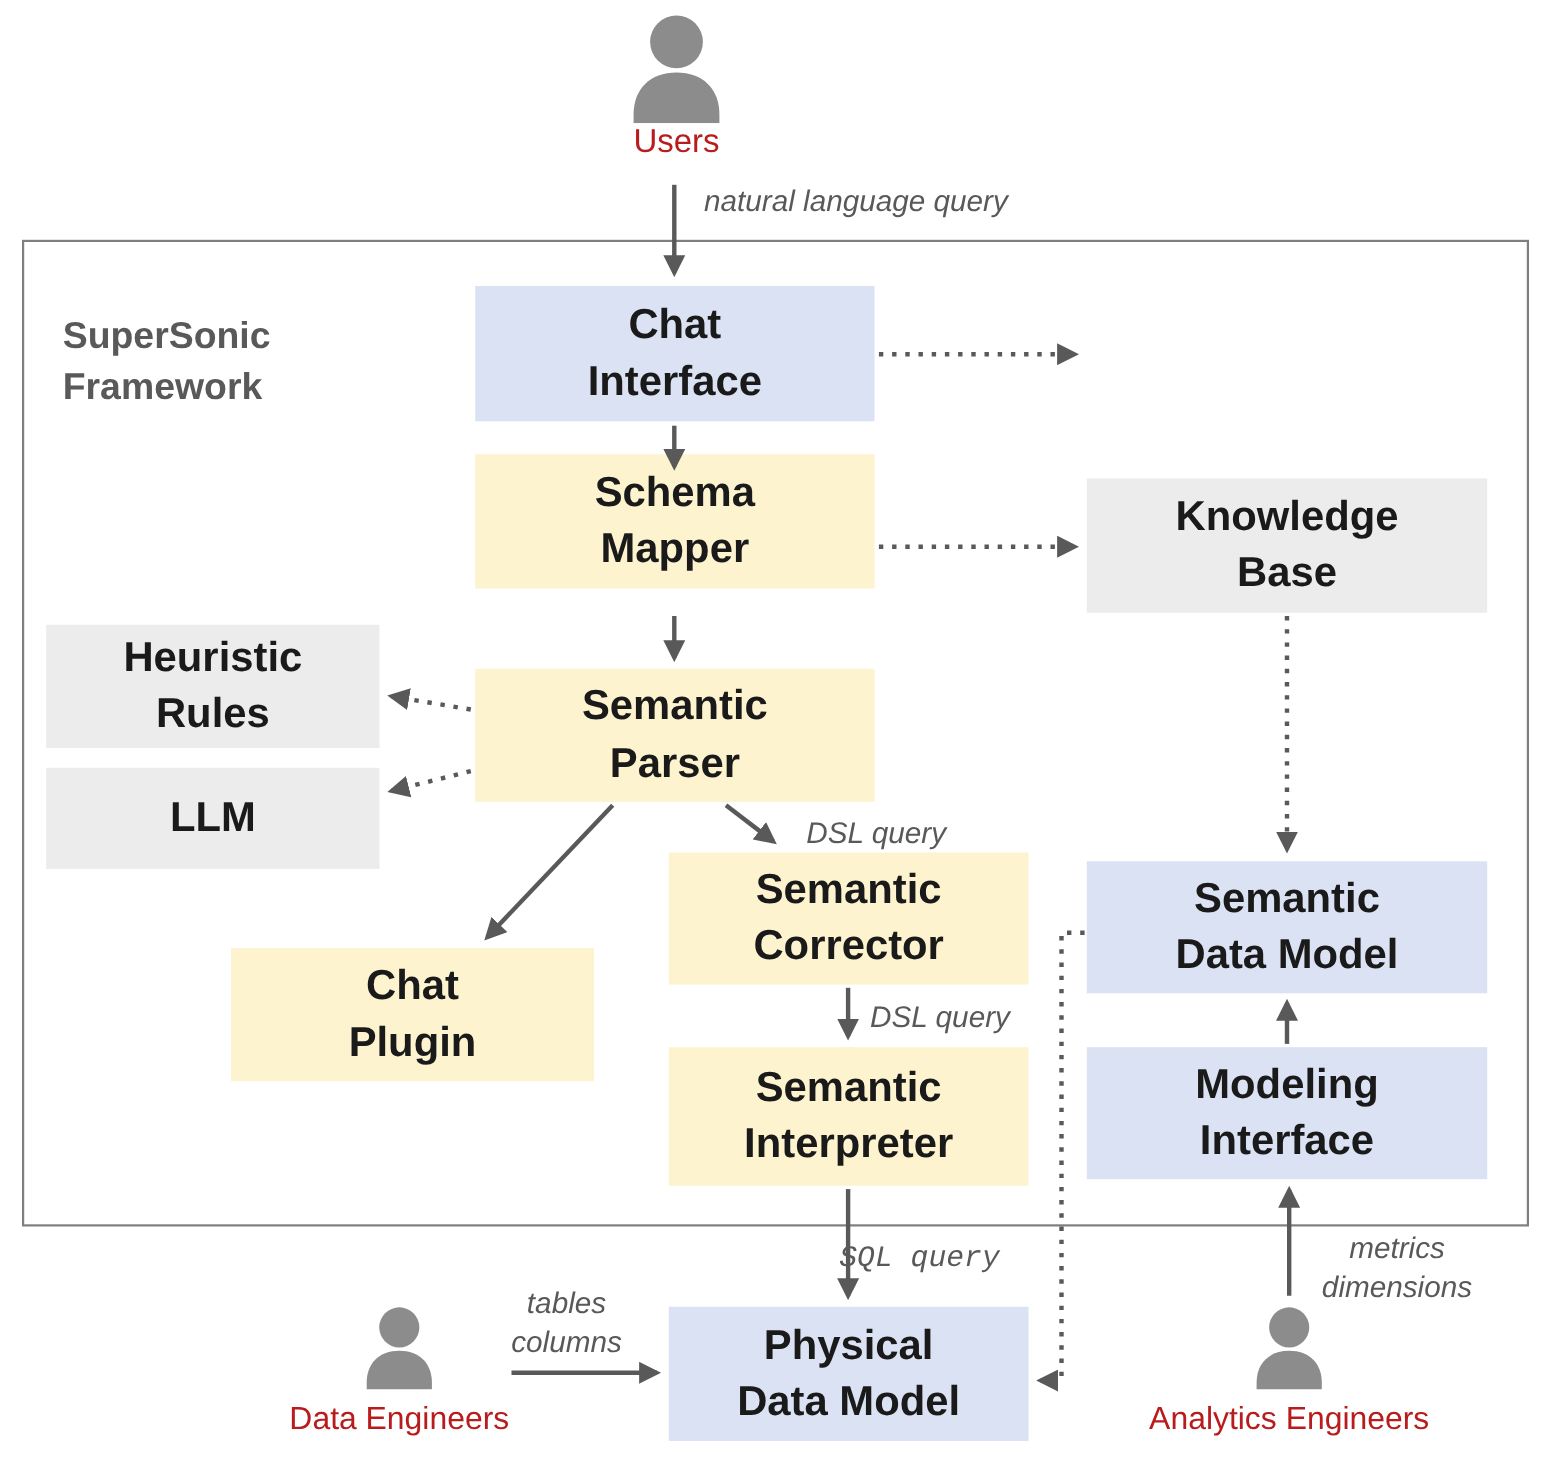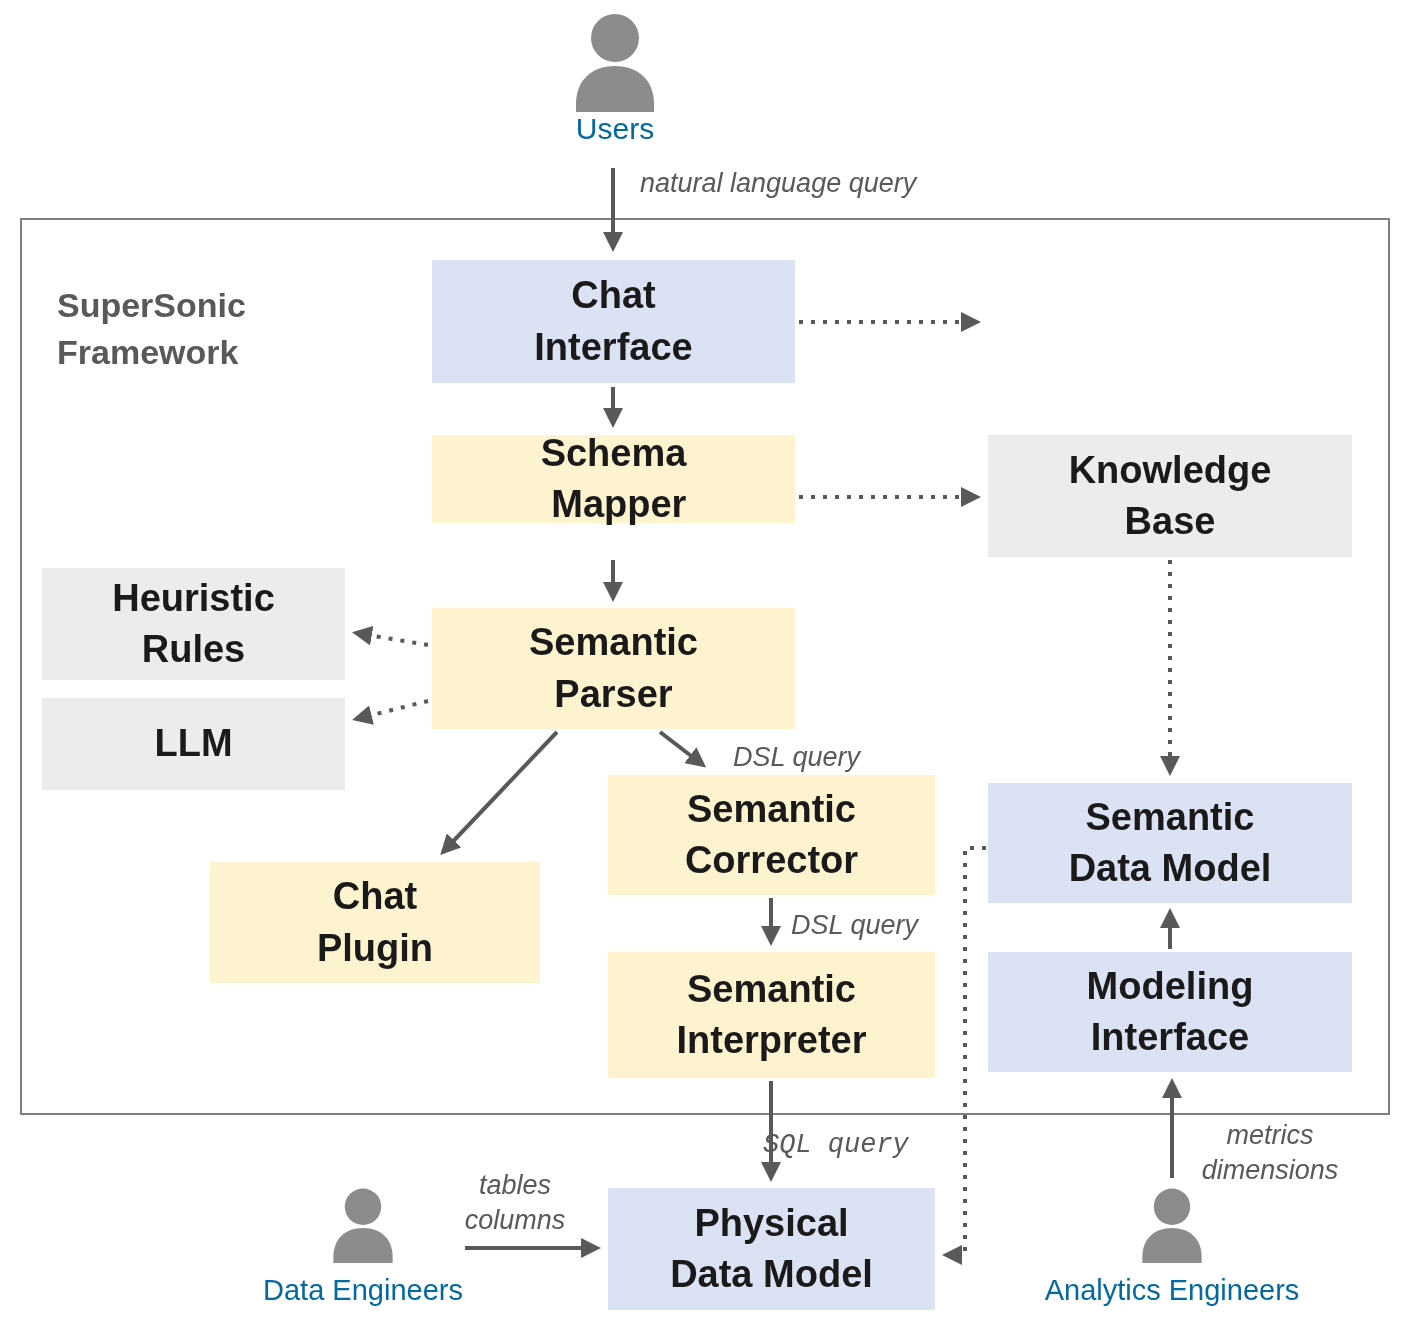--- a/index.html
+++ b/index.html
@@ -28,21 +28,21 @@
 
   .edge-label {
     position:absolute; font-style:italic; font-size:27px; color:#595959;
     line-height:1.3; white-space:pre-line; z-index:3;
   }
   .edge-label.center { text-align:center; }
 
   .actor { position:absolute; z-index:1; }
   .actor svg { display:block; }
   .actor-label {
-    position:absolute; font-size:29px; color:#0369a1; text-align:center;
+    position:absolute; font-size:29px; color:#b91c1c; text-align:center;
     z-index:1; white-space:pre-line;
   }
 
   .edges { position:absolute; left:0; top:0; z-index:2; pointer-events:none; }
 </style>
 </head>
 <body>
 
 <div class="canvas">
 
@@ -54,21 +54,21 @@
   <div class="actor" style="left:565px; top:12px; width:100px; height:100px;">
     <svg width="100" height="100" viewBox="0 0 100 100" aria-hidden="true">
       <circle cx="50" cy="26" r="24" fill="#8c8c8c"></circle>
       <path d="M50 54 C 26 54 11 69 11 92 L11 100 L89 100 L89 92 C89 69 74 54 50 54 Z" fill="#8c8c8c"></path>
     </svg>
   </div>
   <div class="actor-label" style="left:515px; top:112px; width:200px; font-size:30px;">Users</div>
 
   <div class="node blue" style="left:432px; top:260px; width:363px; height:123px;">Chat
 Interface</div>
-  <div class="node yellow" style="left:432px; top:435px; width:363px; height:88px;text-align:right;">Schema
+  <div class="node yellow" style="left:432px; top:413px; width:363px; height:122px;">Schema
 Mapper</div>
   <div class="node gray" style="left:988px; top:435px; width:364px; height:122px;">Knowledge
 Base</div>
   <div class="node gray" style="left:42px;  top:568px; width:303px; height:112px;">Heuristic
 Rules</div>
   <div class="node gray" style="left:42px;  top:698px; width:303px; height:92px;">LLM</div>
   <div class="node yellow" style="left:432px; top:608px; width:363px; height:121px;">Semantic
 Parser</div>
   <div class="node yellow" style="left:210px; top:862px; width:330px; height:121px;">Chat
 Plugin</div>

